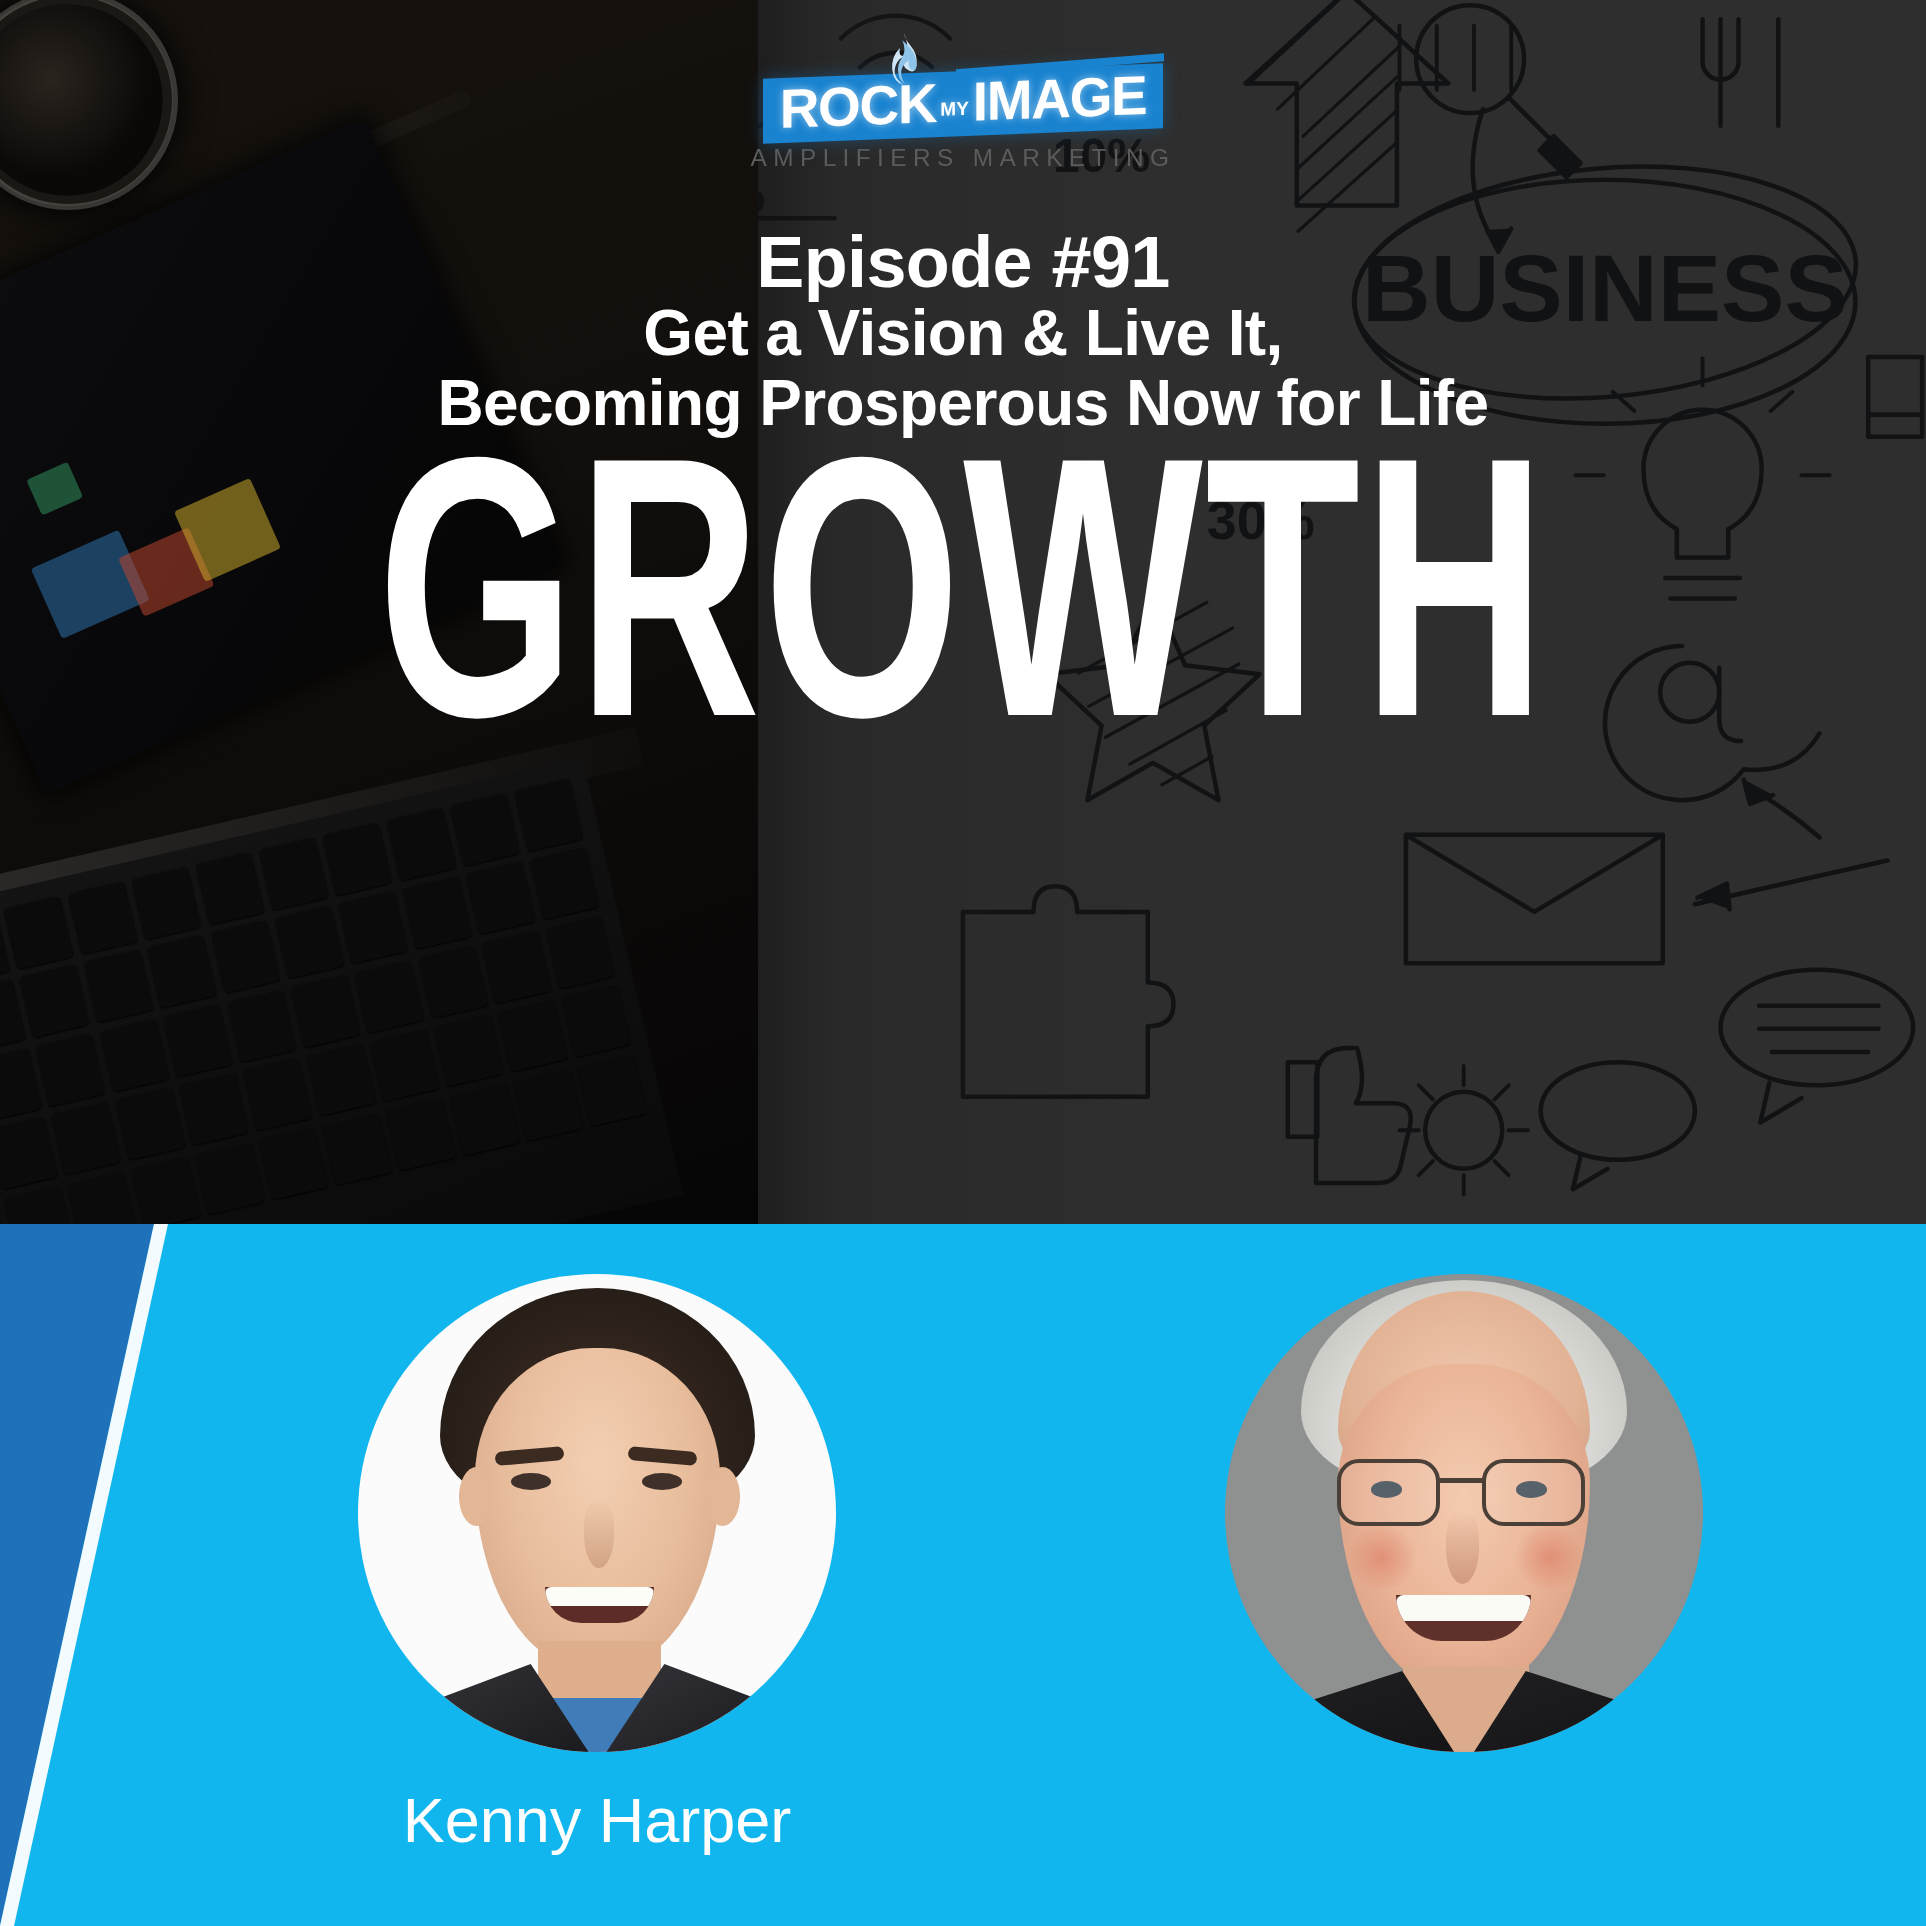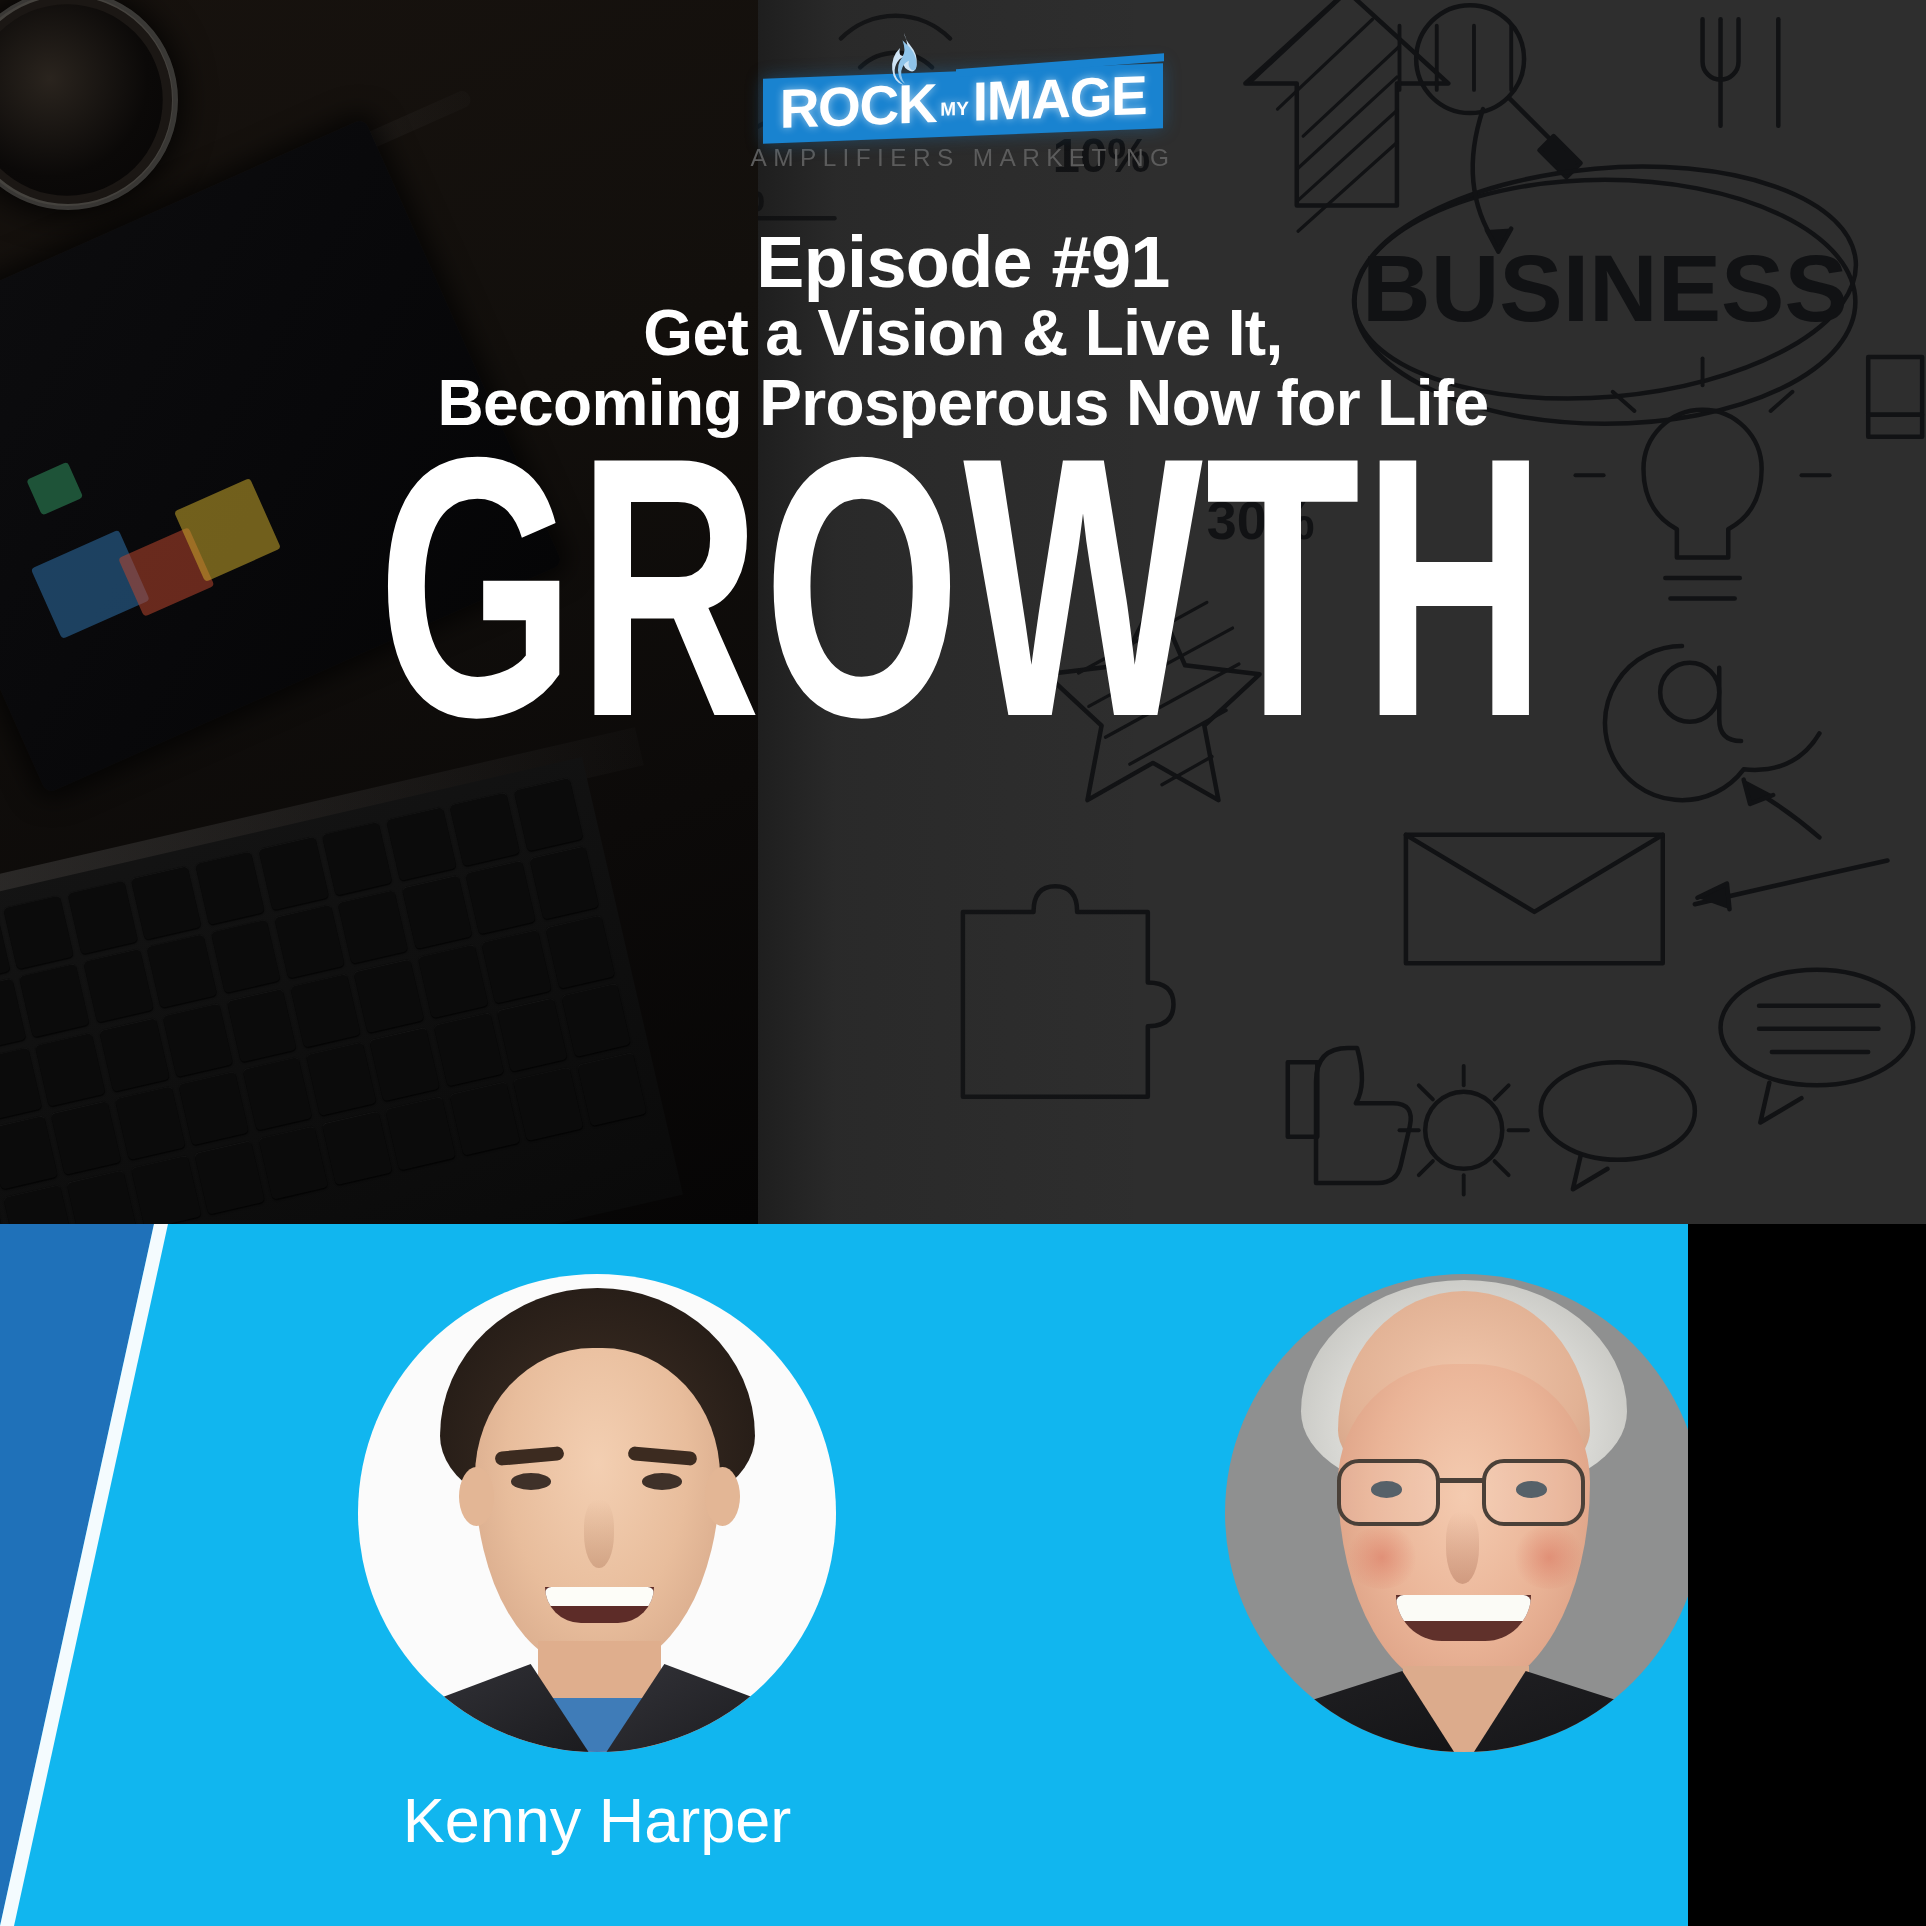--- a/index.html
+++ b/index.html
@@ -133,21 +133,21 @@
   }
   #word-amp {
     font-family:"Liberation Sans Narrow","Liberation Sans", sans-serif;
     font-weight:bold; font-size:276px; line-height:0.78;
     letter-spacing:1.3px; transform:scaleY(1.34) scaleX(.90);
     transform-origin:left top; display:block; white-space:nowrap;
   }
 
   
   #guest-panel {
-    position:absolute; left:0; top:1224px; width:1688px; height:702px;
+    position:absolute; left:0; top:1224px; width:1926px; height:702px;
     background:#11b6ef; overflow:hidden;
   }
   #blue-wedge {
     position:absolute; left:0; top:0; width:212px; height:702px;
     background:#1f71b9;
     clip-path:polygon(0 0, 154px 0, 0 702px, 0 702px);
   }
   #blue-wedge-line {
     position:absolute; left:0; top:0; width:218px; height:702px;
     clip-path:polygon(154px 0, 168px 0, 14px 702px, 0 702px);

